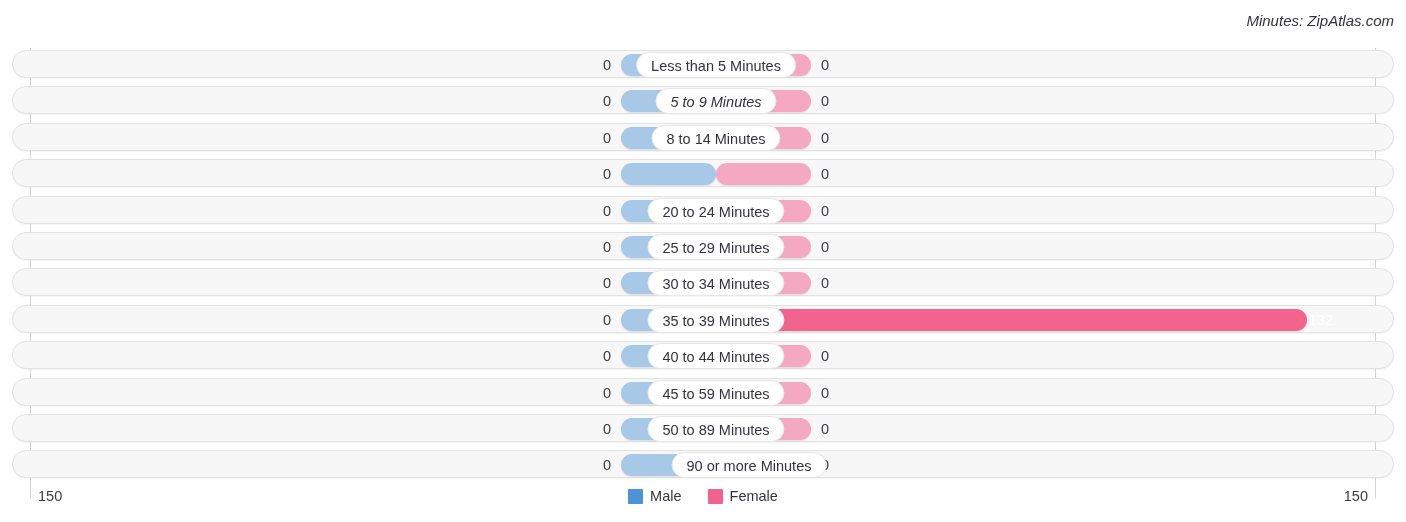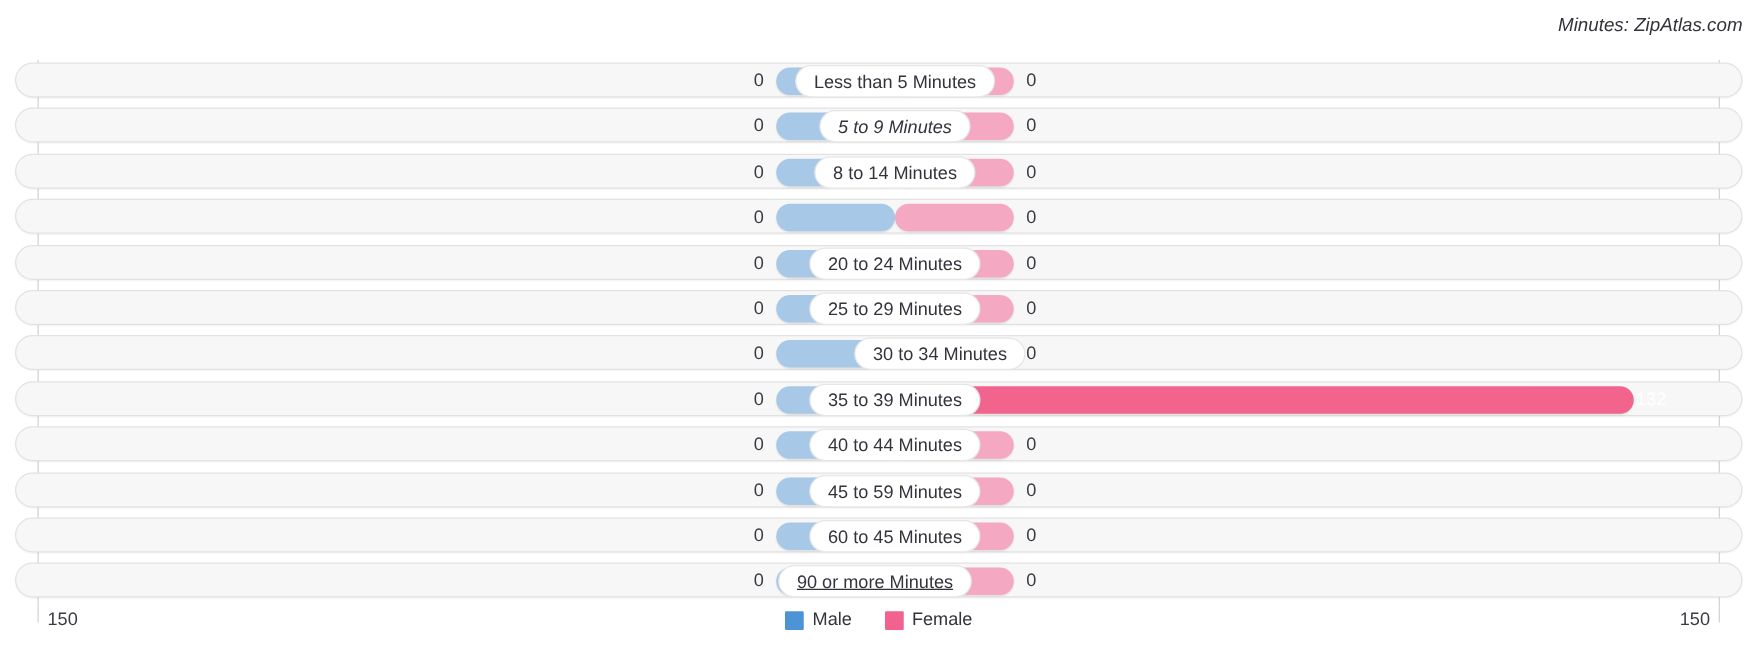--- a/index.html
+++ b/index.html
@@ -258,21 +258,21 @@
         <div class="val right" style="left: 808px; width: 100px;">0</div>
         <div class="cat-pill" style="left: 703px;">25 to 29 Minutes</div>
       </div>
     </div>
     <div class="row" style="top: 220.4px;">
       <div class="bars">
         <div class="bar-male" style="left: 608px; width: 95px;"></div>
         <div class="val left" style="left: 498px; width: 100px;">0</div>
         <div class="bar-female" style="left: 703px; width: 95px;"></div>
         <div class="val right" style="left: 808px; width: 100px;">0</div>
-        <div class="cat-pill" style="left: 739px;">30 to 34 Minutes</div>
+        <div class="cat-pill" style="left: 703px;">30 to 34 Minutes</div>
       </div>
     </div>
     <div class="row" style="top: 256.8px;">
       <div class="bars">
         <div class="bar-male" style="left: 608px; width: 95px;"></div>
         <div class="val left" style="left: 498px; width: 100px;">0</div>
         <div class="bar-female hl" style="left: 703px; width: 591.36px;"></div>
         <div class="val-inside" style="left: 1220px; width: 100px;">132</div>
         <div class="cat-pill" style="left: 703px;">35 to 39 Minutes</div>
       </div>
@@ -294,30 +294,30 @@
         <div class="val right" style="left: 808px; width: 100px;">0</div>
         <div class="cat-pill" style="left: 703px; text-align: right;">45 to 59 Minutes</div>
       </div>
     </div>
     <div class="row" style="top: 366px;">
       <div class="bars">
         <div class="bar-male" style="left: 608px; width: 95px;"></div>
         <div class="val left" style="left: 498px; width: 100px;">0</div>
         <div class="bar-female" style="left: 703px; width: 95px;"></div>
         <div class="val right" style="left: 808px; width: 100px;">0</div>
-        <div class="cat-pill" style="left: 703px;">60 to 45 Minutes</div>
+        <div class="cat-pill" style="left: 703px;">50 to 89 Minutes</div>
       </div>
     </div>
     <div class="row" style="top: 402.4px;">
       <div class="bars">
         <div class="bar-male" style="left: 608px; width: 95px;"></div>
         <div class="val left" style="left: 498px; width: 100px;">0</div>
         <div class="bar-female" style="left: 703px; width: 95px;"></div>
         <div class="val right" style="left: 808px; width: 100px;">0</div>
-        <div class="cat-pill" style="left: 687px; text-decoration: underline;">90 or more Minutes</div>
+        <div class="cat-pill" style="left: 736px;">90 or more Minutes</div>
       </div>
     </div>
   </div>
 
 <div class="footer">
   <div class="tick-mark left"></div>
   <div class="tick-mark right"></div>
   <div class="tick left">150</div>
   <div class="tick right">150</div>
   <div class="legend" id="legend">

